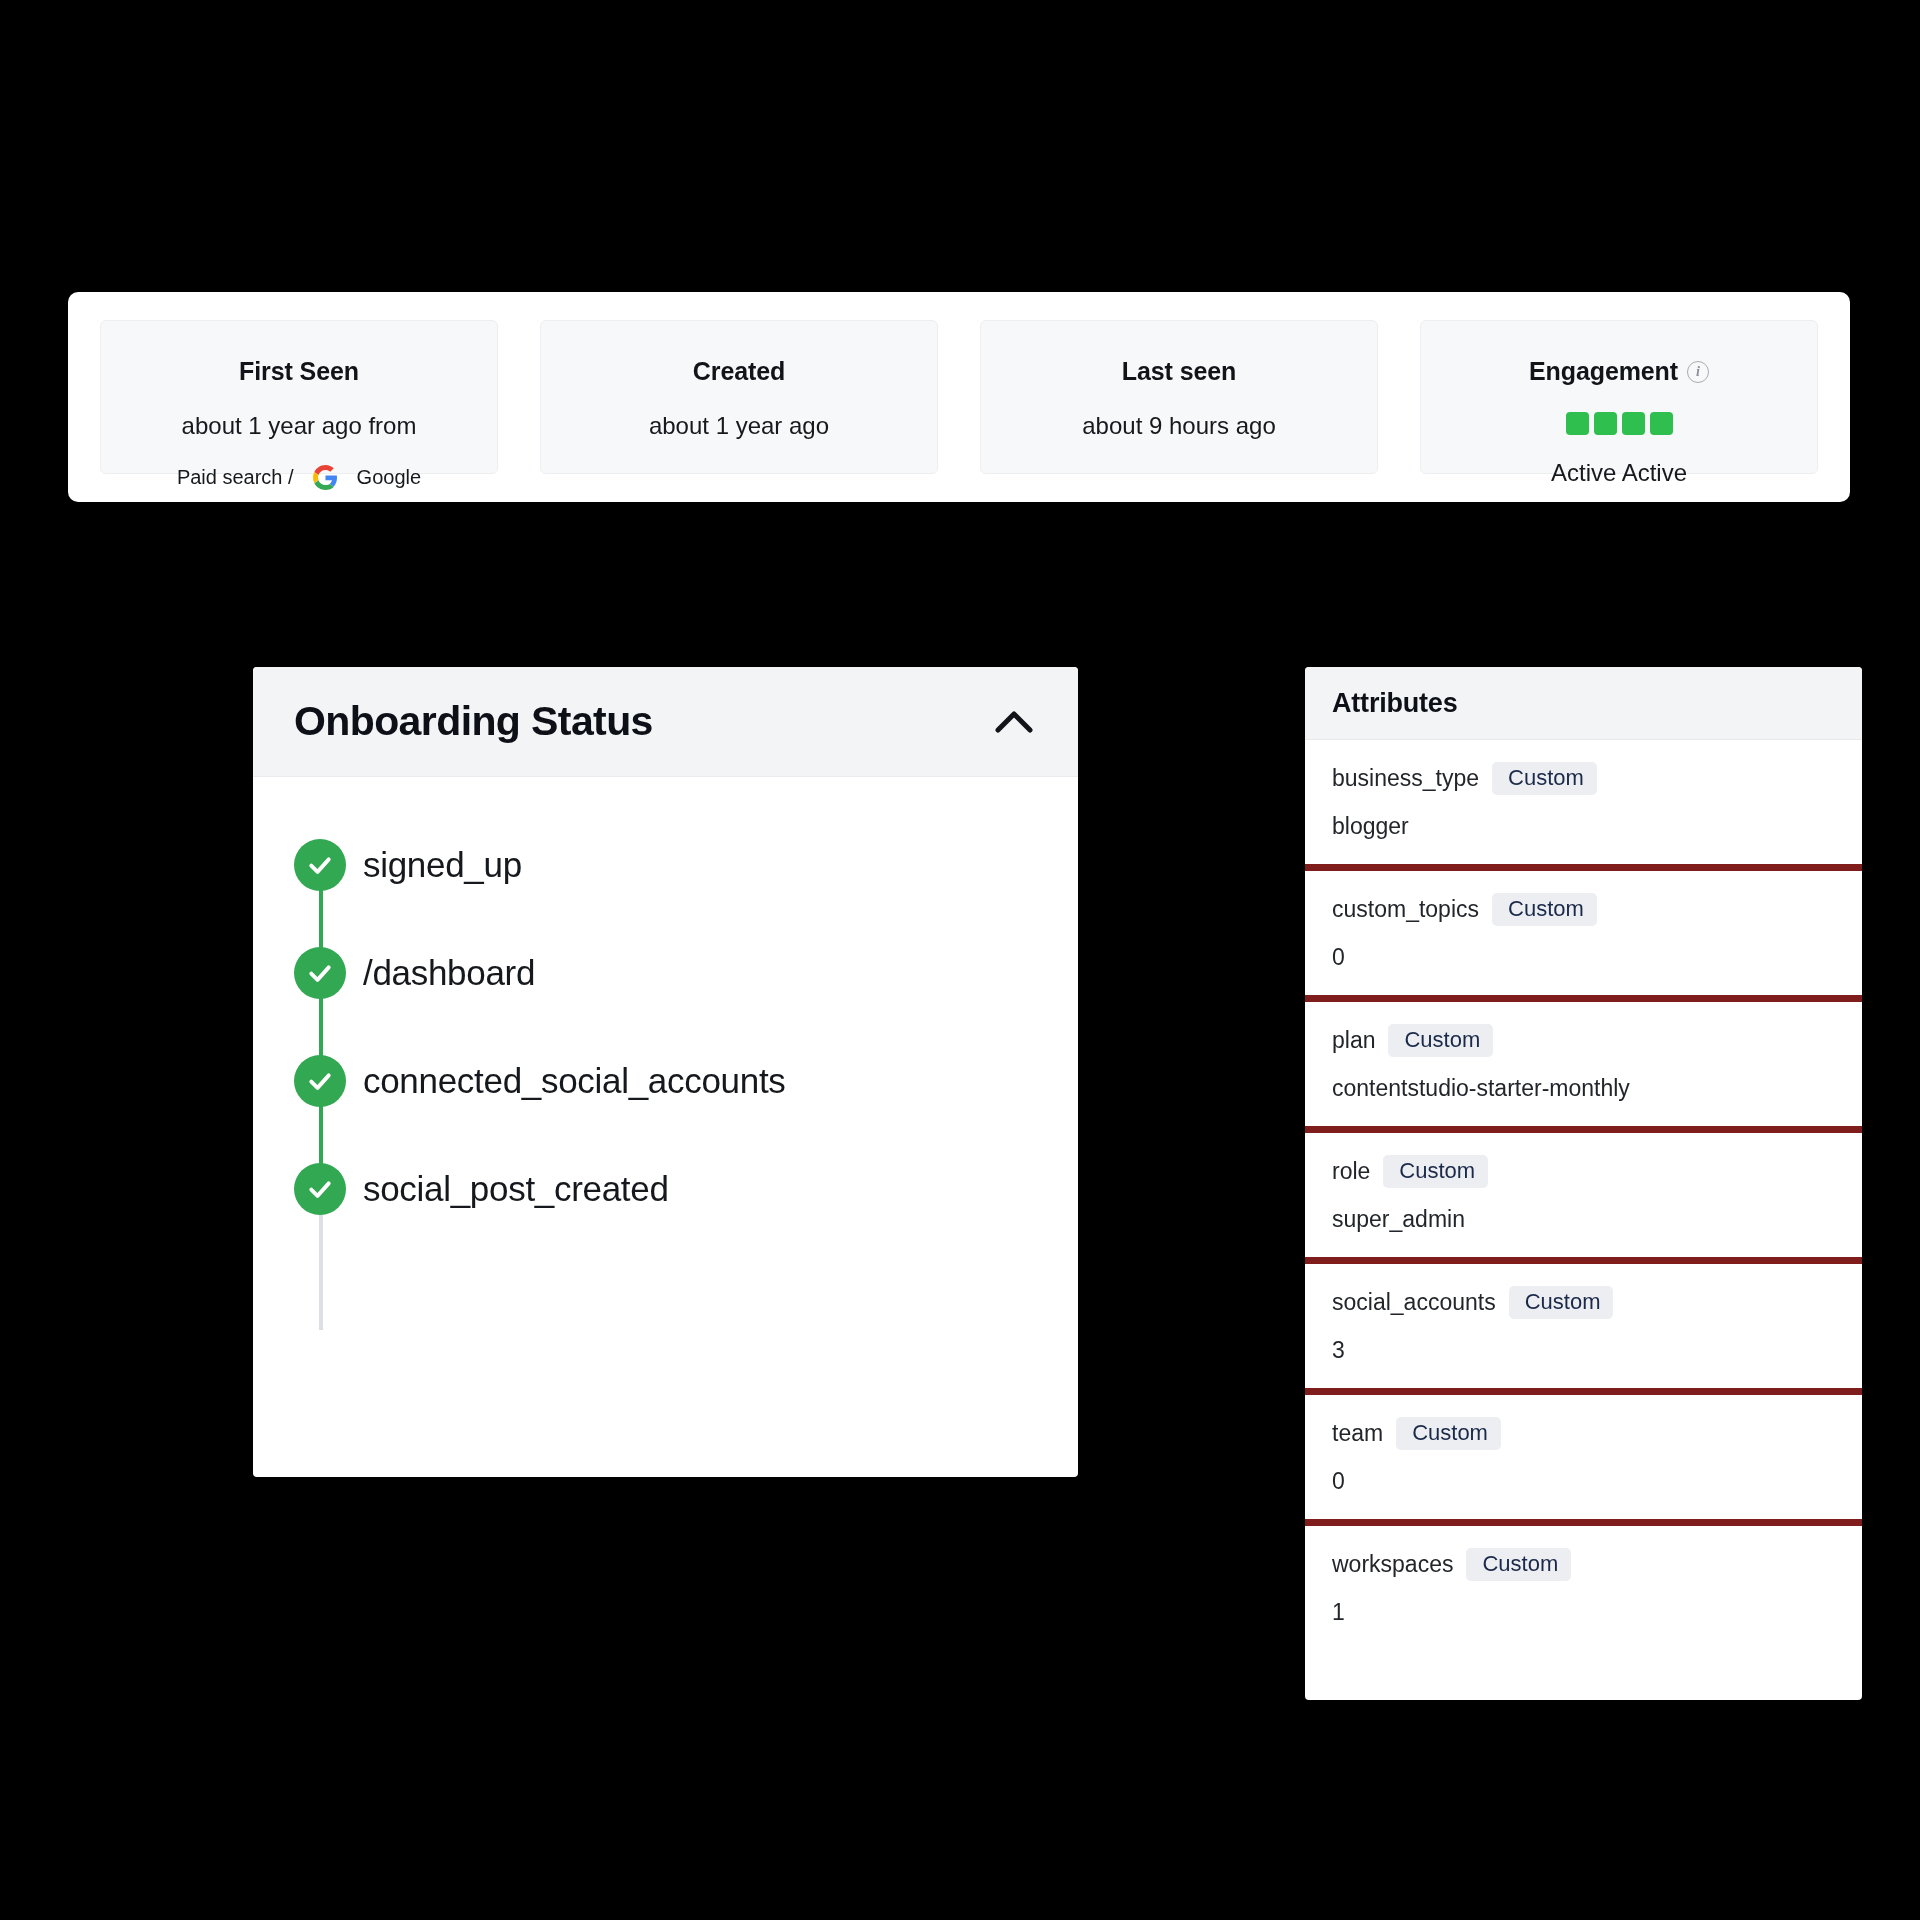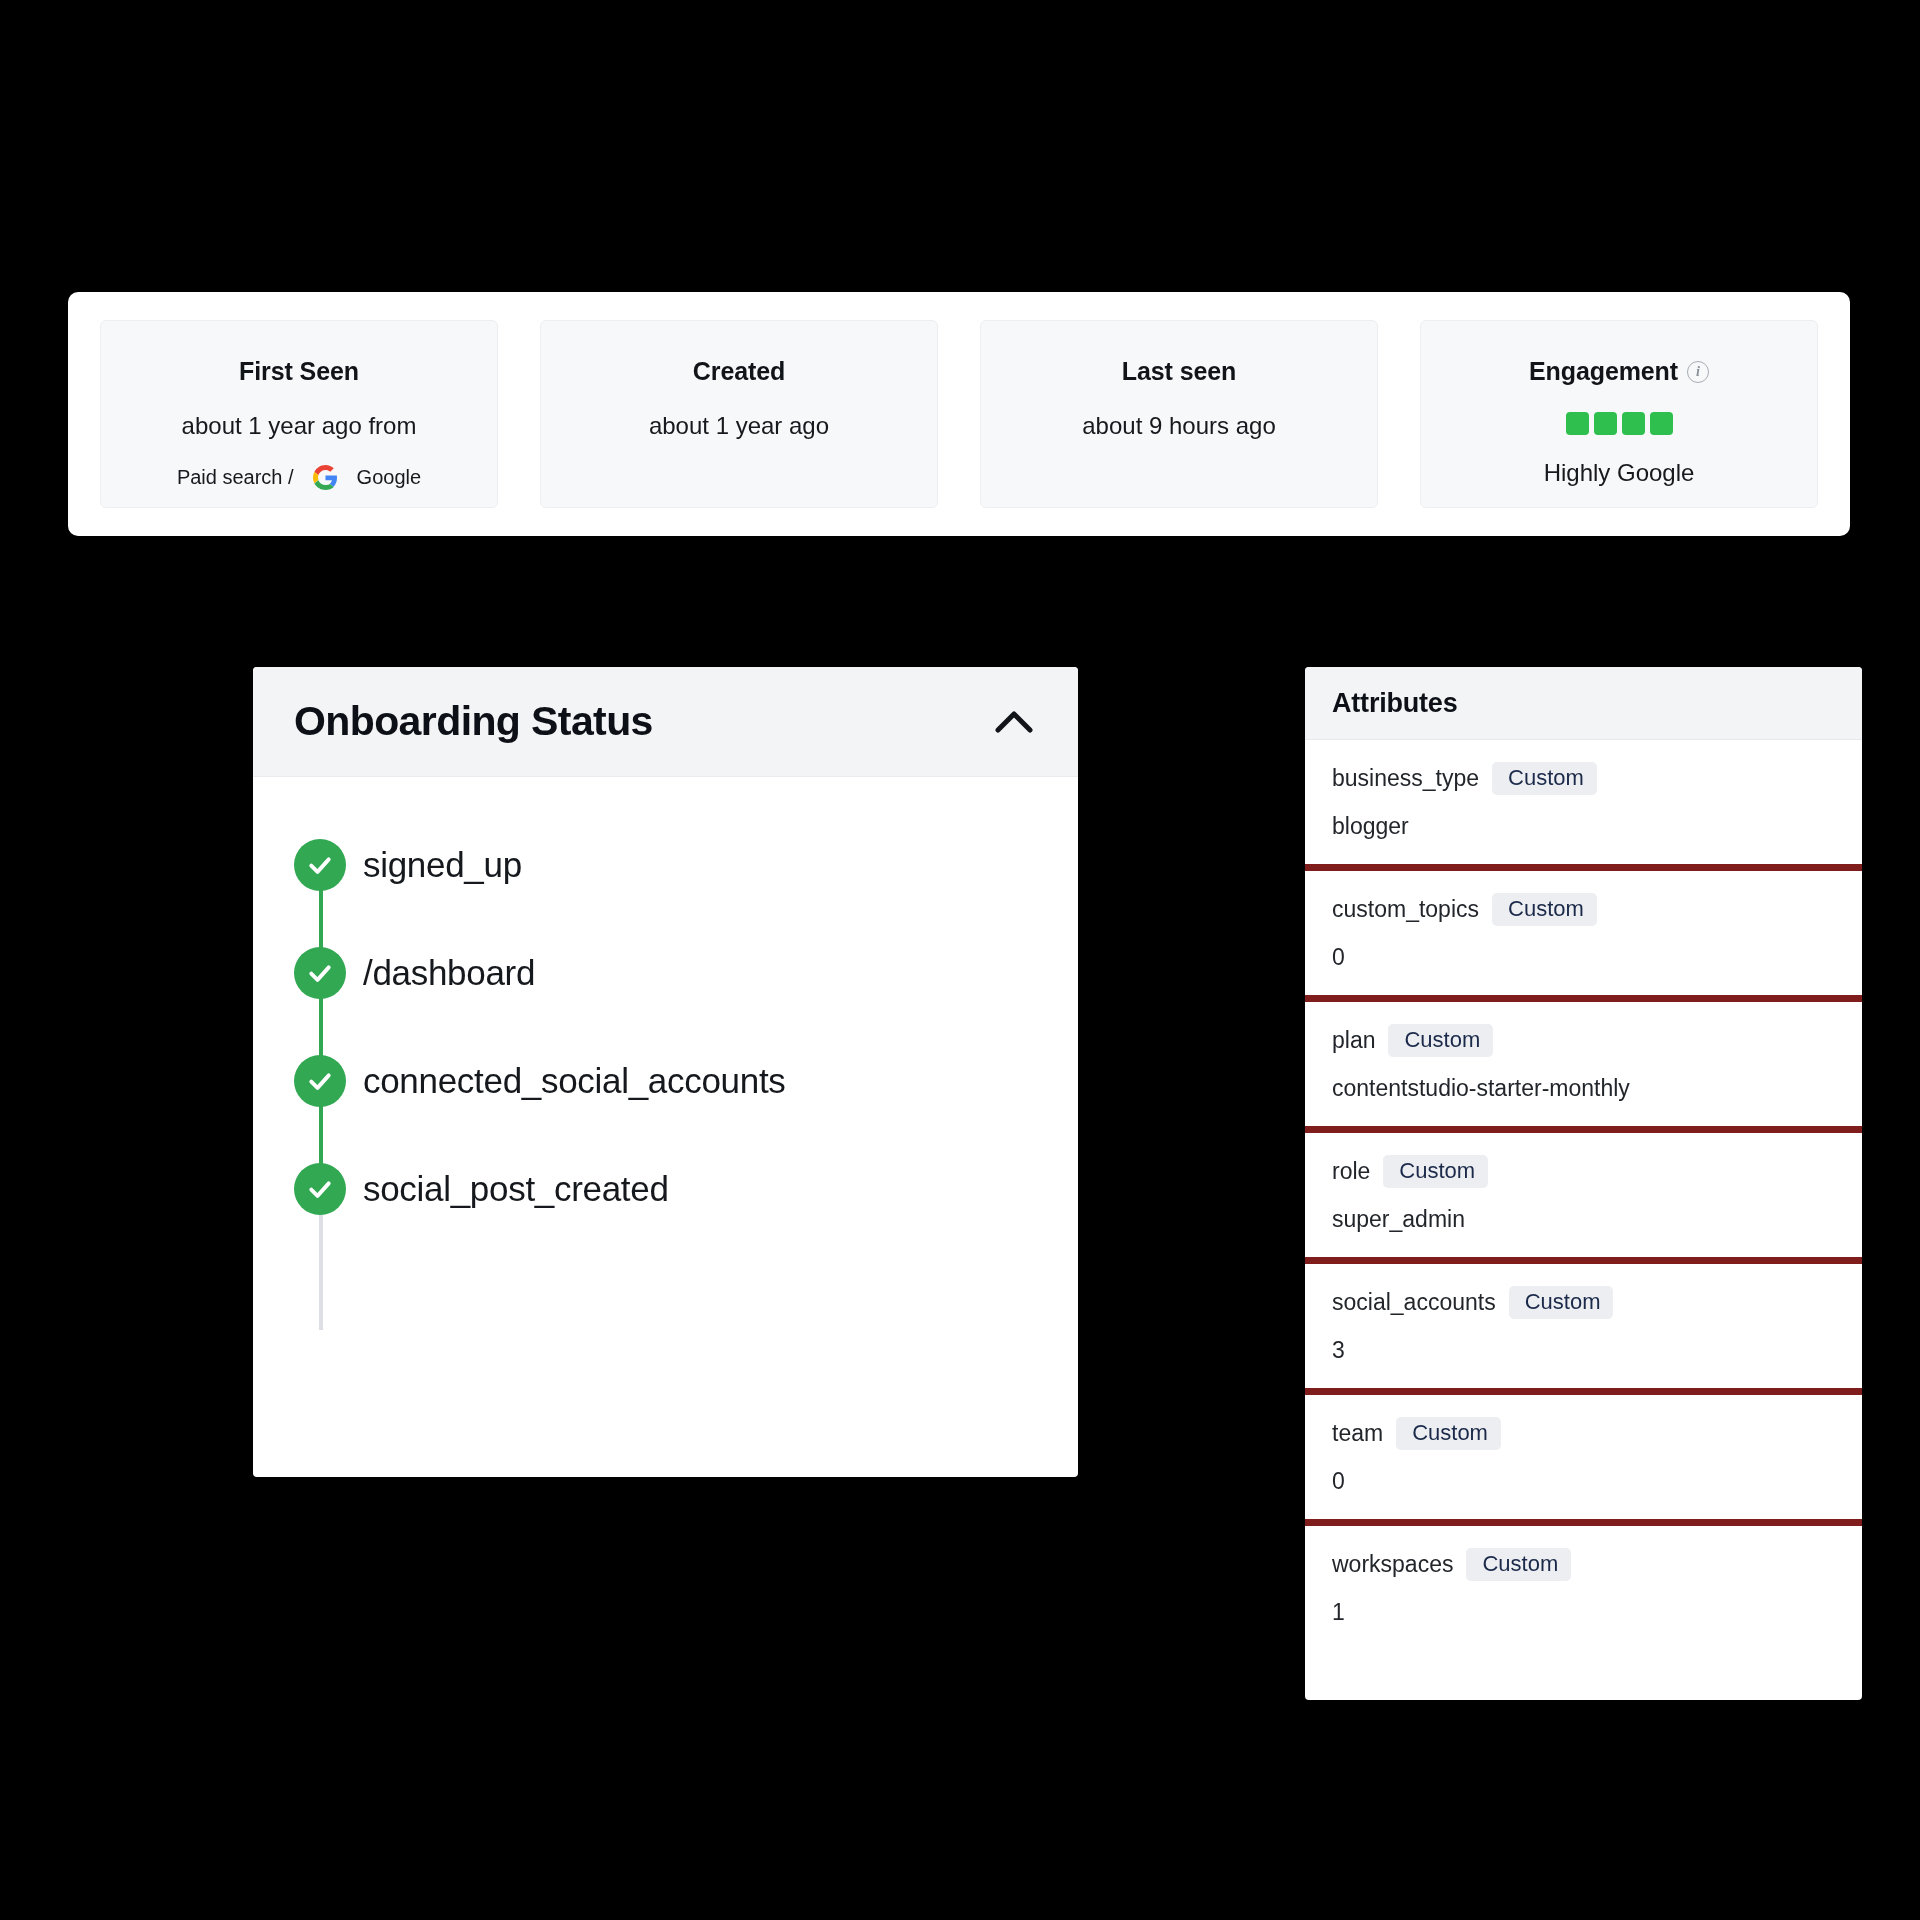--- a/index.html
+++ b/index.html
@@ -19,21 +19,21 @@
     background: #000000;
     overflow: hidden;
   }
 
   
   .summary-card {
     position: absolute;
     left: 68px;
     top: 292px;
     width: 1782px;
-    height: 244px;
+    height: 210px;
     background: #ffffff;
     border-radius: 10px;
     display: flex;
     align-items: stretch;
     padding: 28px 32px;
     gap: 42px;
   }
 
   .summary-tile {
     flex: 1 1 0;
@@ -308,21 +308,21 @@
       <div class="tile-title">
         <span>Engagement</span>
         <span class="info-icon">i</span>
       </div>
       <div class="engagement-bars">
         <i style="background: rgb(46, 191, 79);"></i>
         <i style="background: rgb(46, 191, 79);"></i>
         <i style="background: rgb(46, 191, 79);"></i>
         <i style="background: rgb(46, 191, 79);"></i>
       </div>
-      <div class="engagement-label">Highly Google</div>
+      <div class="engagement-label">Active Active</div>
     </div>
 
   </div>
 
   <div class="onboarding-panel">
     <div class="panel-head">
       <span class="panel-head-title">Onboarding Status</span>
       <span class="chevron-btn">
         <svg width="40" height="26" viewBox="0 0 40 26" aria-hidden="true">
           <polyline points="4,21 20,5 36,21" fill="none" stroke="#111418" stroke-width="5" stroke-linecap="round" stroke-linejoin="round"></polyline>

